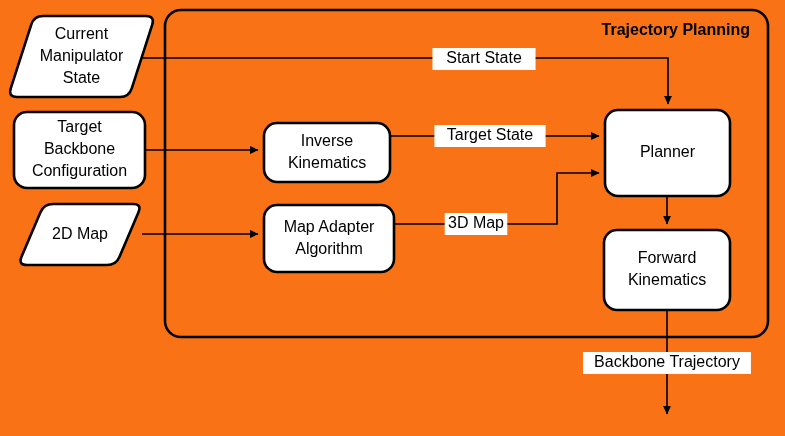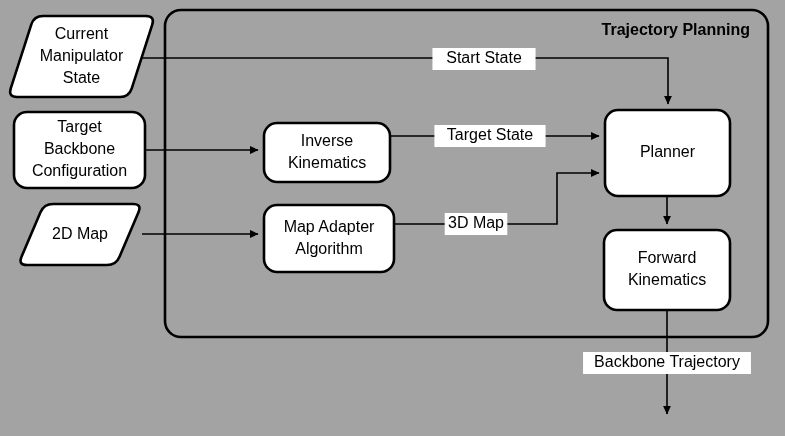--- a/index.html
+++ b/index.html
@@ -8,21 +8,21 @@
     padding: 0;
     background: #ffffff;
   }
   body {
     font-family: "Liberation Sans", sans-serif;
   }
   #diagram-root {
     position: relative;
     width: 785px;
     height: 436px;
-    background: #a3a3a3;
+    background: #f97316;
     overflow: hidden;
   }
   #diagram-svg {
     position: absolute;
     left: 0;
     top: 0;
     width: 785px;
     height: 436px;
   }
   .node-shape {

